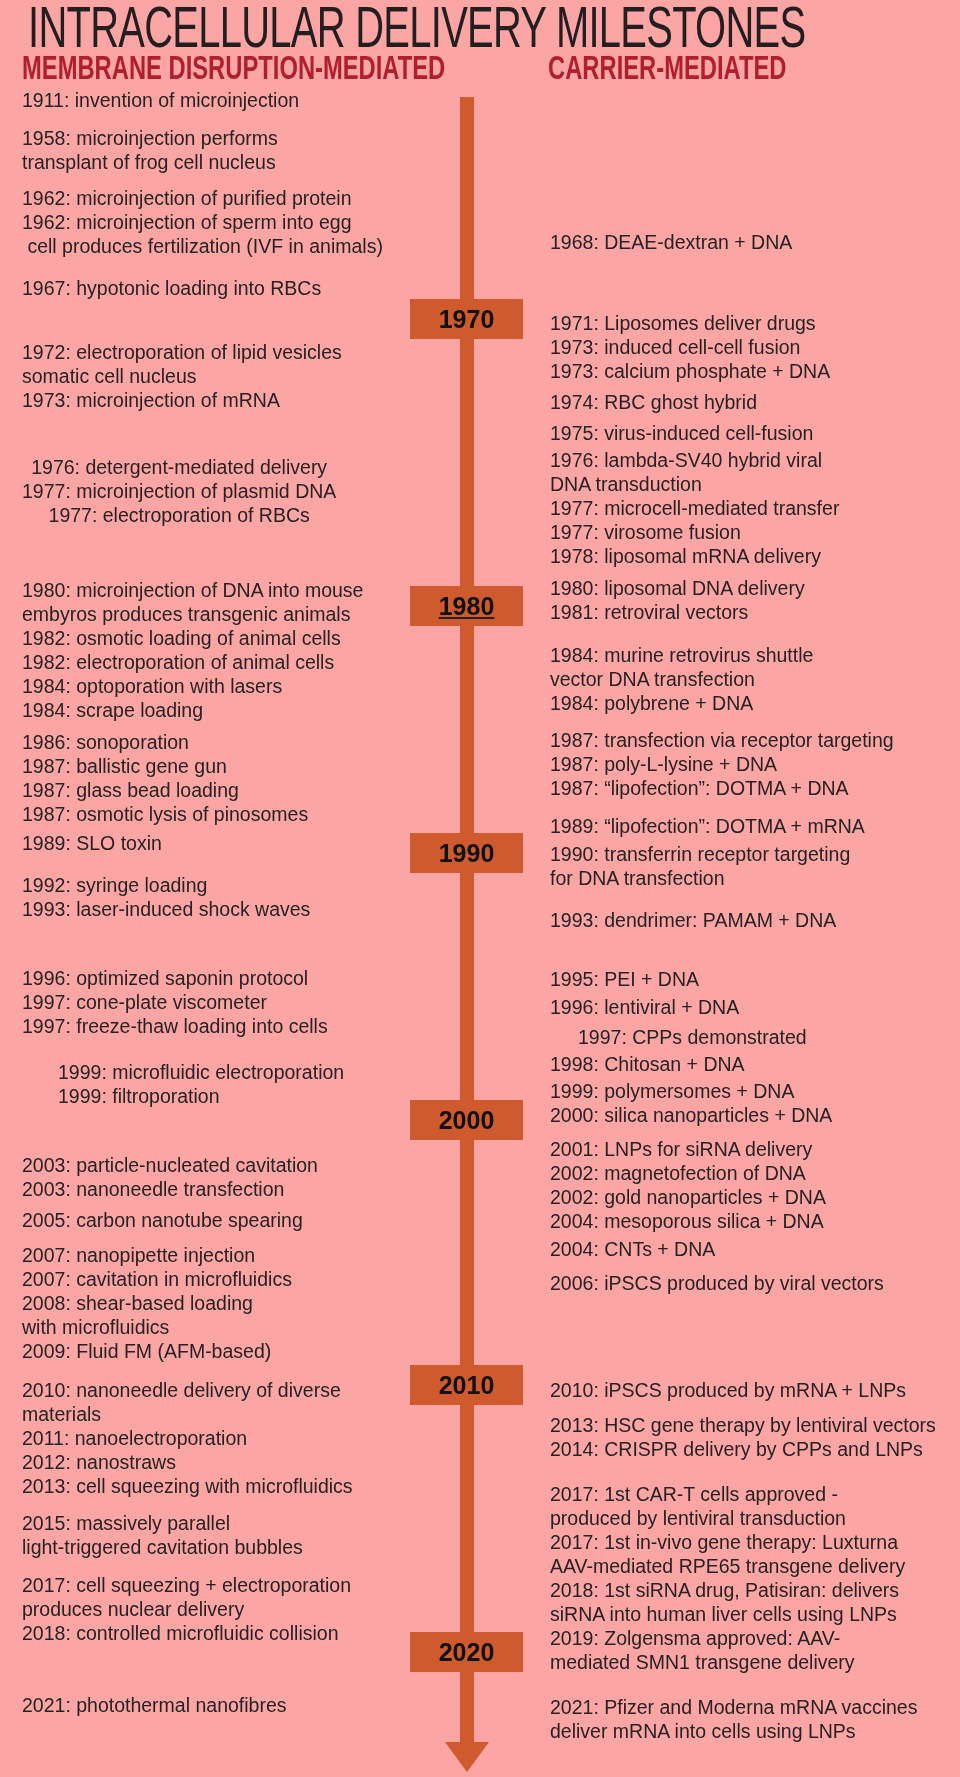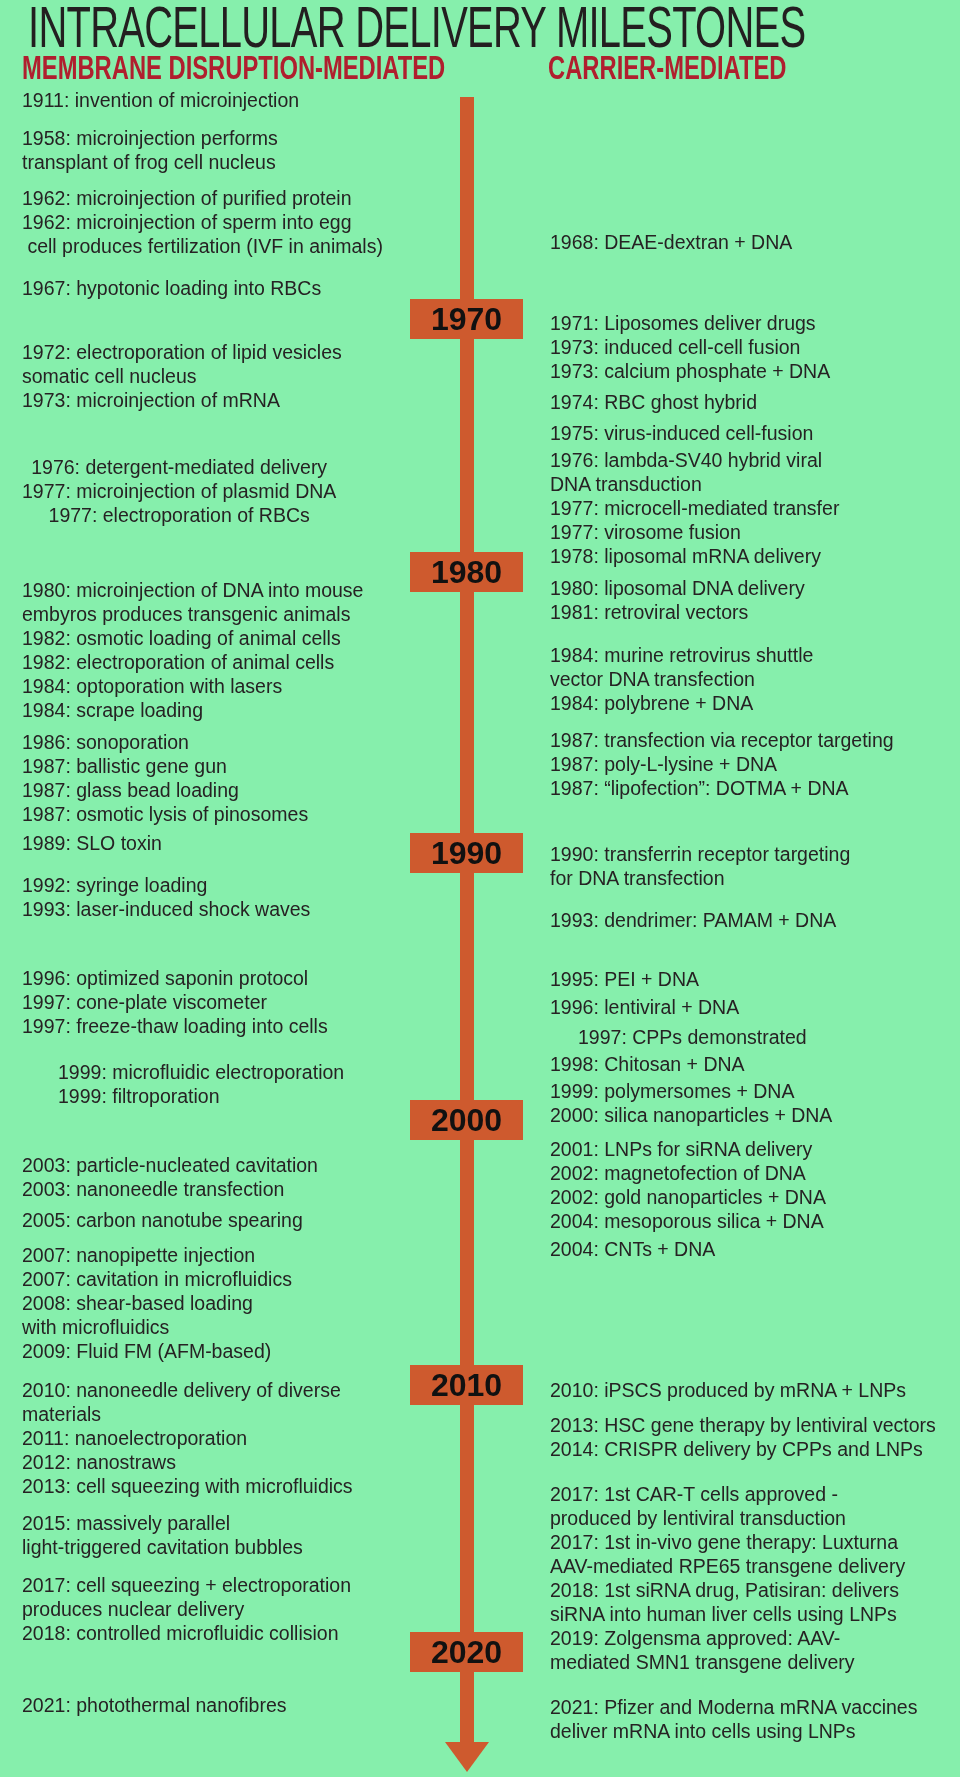--- a/index.html
+++ b/index.html
@@ -4,21 +4,21 @@
 <style>
   :root{
     --orange:#CE5A2E;
     --red:#B01F2E;
     --ink:#262223;
   }
   html,body{margin:0;padding:0;background:#ffffff;}
   #canvas{
     position:relative;
     width:960px;height:1777px;
-    background:#86efac;
+    background:#fca5a5;
     overflow:hidden;
     font-family:"Liberation Sans", sans-serif;
     color:var(--ink);
   }
   
   .title{
     position:absolute;left:28px;top:-2px;
     font-size:57px;line-height:58px;font-weight:500;
     color:#231F20;white-space:pre;
     transform:scaleX(0.70);transform-origin:left top;
@@ -44,21 +44,21 @@
     border-left:22px solid transparent;
     border-right:22px solid transparent;
     border-top:30px solid var(--orange);
   }
   .decade{
     position:absolute;left:410px;width:113px;height:40px;
     background:var(--orange);
     display:flex;align-items:center;justify-content:center;
   }
   .decade span{
-    font-size:32px;font-weight:700;color:#111111;
+    font-size:25px;font-weight:700;color:#111111;
     letter-spacing:0;
   }
 
   
   .entry-col{position:absolute;top:0;height:1777px;}
   .entry-col.left{left:22px;width:432px;}
   .entry-col.right{left:550px;width:405px;}
   .entry-group{position:absolute;left:0;}
   .entry-line{
     font-size:19.5px;line-height:24px;
@@ -75,21 +75,21 @@
   <div class="col-header left">MEMBRANE DISRUPTION-MEDIATED</div>
 
   <div class="col-header right">CARRIER-MEDIATED</div>
 
   <div class="tl-bar"></div>
   <div class="tl-arrowhead"></div>
   <div>
       <div class="decade" style="top: 299px;">
         <span>1970</span>
       </div>
-      <div class="decade" style="top: 552px;">
+      <div class="decade" style="top: 586px; text-decoration: underline;">
         <span>1980</span>
       </div>
       <div class="decade" style="top: 833px;">
         <span>1990</span>
       </div>
       <div class="decade" style="top: 1100px;">
         <span>2000</span>
       </div>
       <div class="decade" style="top: 1365px;">
         <span>2010</span>
@@ -218,20 +218,23 @@
       <div class="entry-group" style="top: 643px;">
         <div class="entry-line">1984: murine retrovirus shuttle</div>
         <div class="entry-line">vector DNA transfection</div>
         <div class="entry-line">1984: polybrene + DNA</div>
       </div>
       <div class="entry-group" style="top: 728px;">
         <div class="entry-line">1987: transfection via receptor targeting</div>
         <div class="entry-line">1987: poly-L-lysine + DNA</div>
         <div class="entry-line">1987: “lipofection”: DOTMA + DNA</div>
       </div>
+      <div class="entry-group" style="top: 814px;">
+        <div class="entry-line">1989: “lipofection”: DOTMA + mRNA</div>
+      </div>
       <div class="entry-group" style="top: 842px;">
         <div class="entry-line">1990: transferrin receptor targeting</div>
         <div class="entry-line">for DNA transfection</div>
       </div>
       <div class="entry-group" style="top: 908px;">
         <div class="entry-line">1993: dendrimer: PAMAM + DNA</div>
       </div>
       <div class="entry-group" style="top: 967px;">
         <div class="entry-line">1995: PEI + DNA</div>
       </div>
@@ -249,20 +252,23 @@
         <div class="entry-line">2000: silica nanoparticles + DNA</div>
       </div>
       <div class="entry-group" style="top: 1137px;">
         <div class="entry-line">2001: LNPs for siRNA delivery</div>
         <div class="entry-line">2002: magnetofection of DNA</div>
         <div class="entry-line">2002: gold nanoparticles + DNA</div>
         <div class="entry-line">2004: mesoporous silica + DNA</div>
       </div>
       <div class="entry-group" style="top: 1237px;">
         <div class="entry-line">2004: CNTs + DNA</div>
+      </div>
+      <div class="entry-group" style="top: 1271px;">
+        <div class="entry-line">2006: iPSCS produced by viral vectors</div>
       </div>
       <div class="entry-group" style="top: 1378px;">
         <div class="entry-line">2010: iPSCS produced by mRNA + LNPs</div>
       </div>
       <div class="entry-group" style="top: 1413px;">
         <div class="entry-line">2013: HSC gene therapy by lentiviral vectors</div>
         <div class="entry-line">2014: CRISPR delivery by CPPs and LNPs</div>
       </div>
       <div class="entry-group" style="top: 1482px;">
         <div class="entry-line">2017: 1st CAR-T cells approved -</div>

